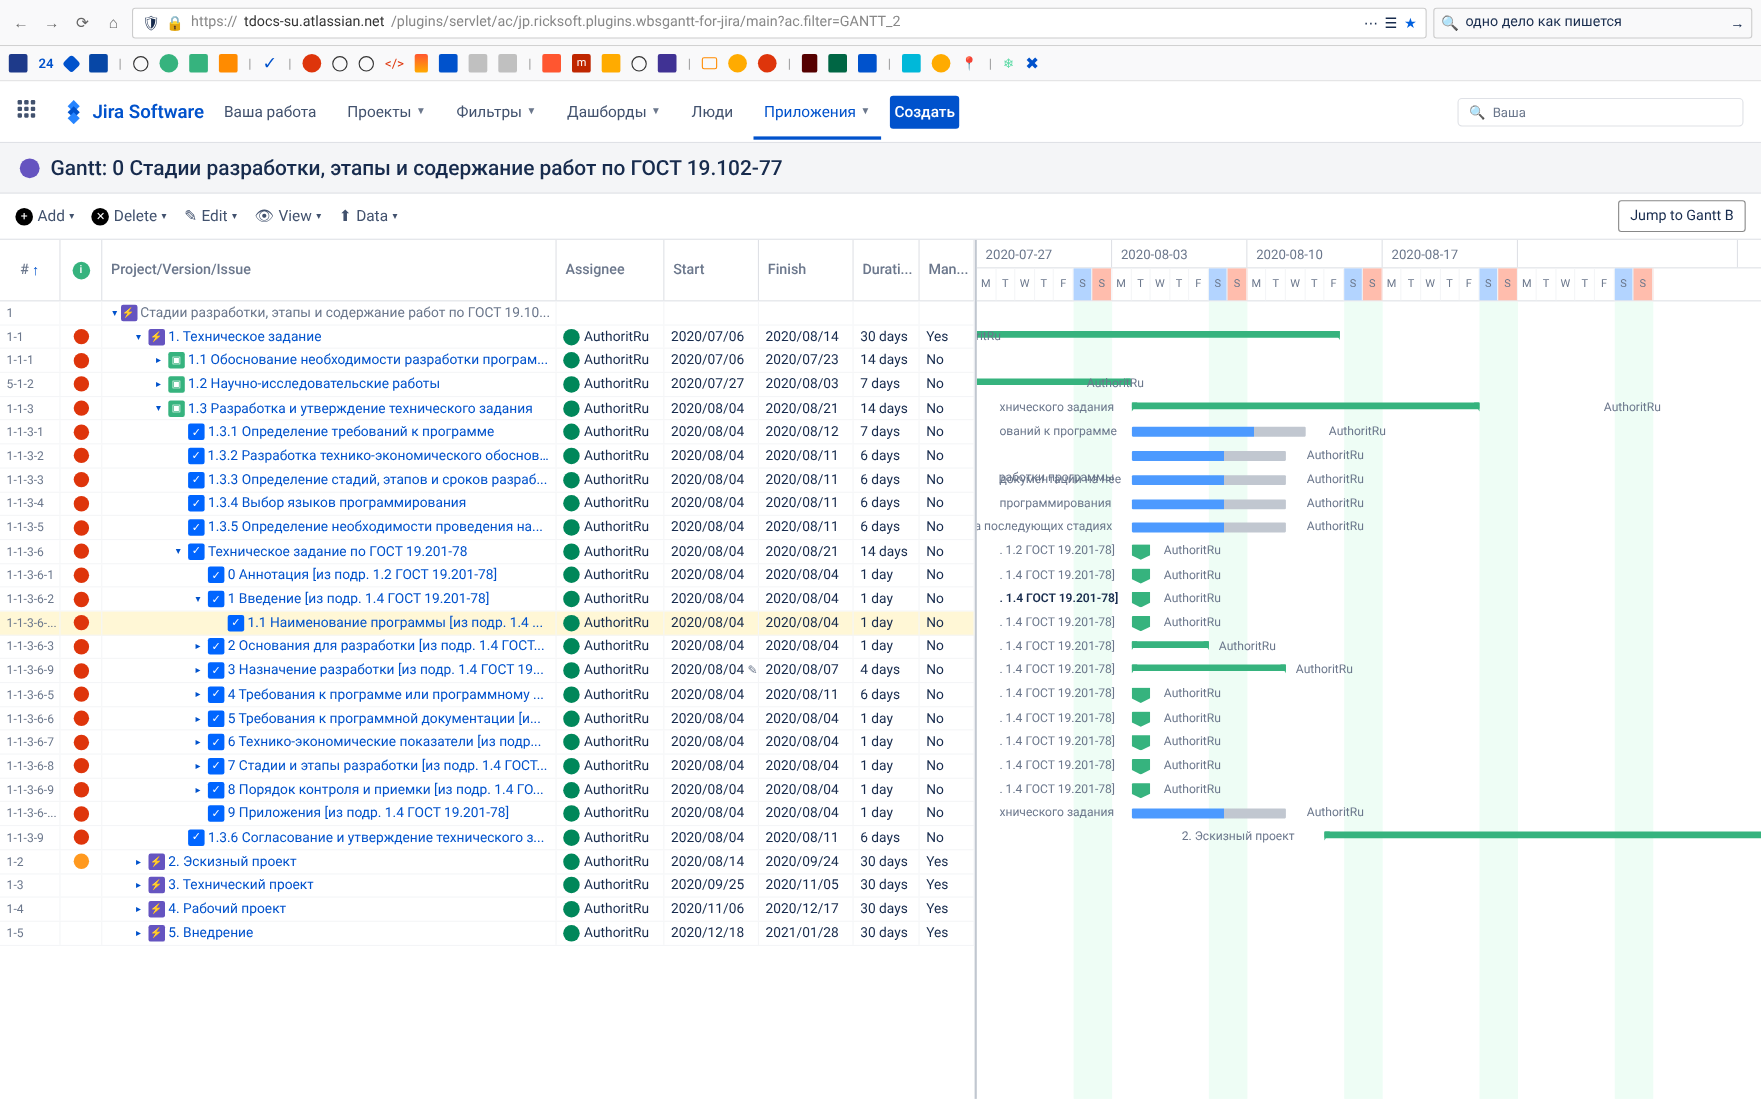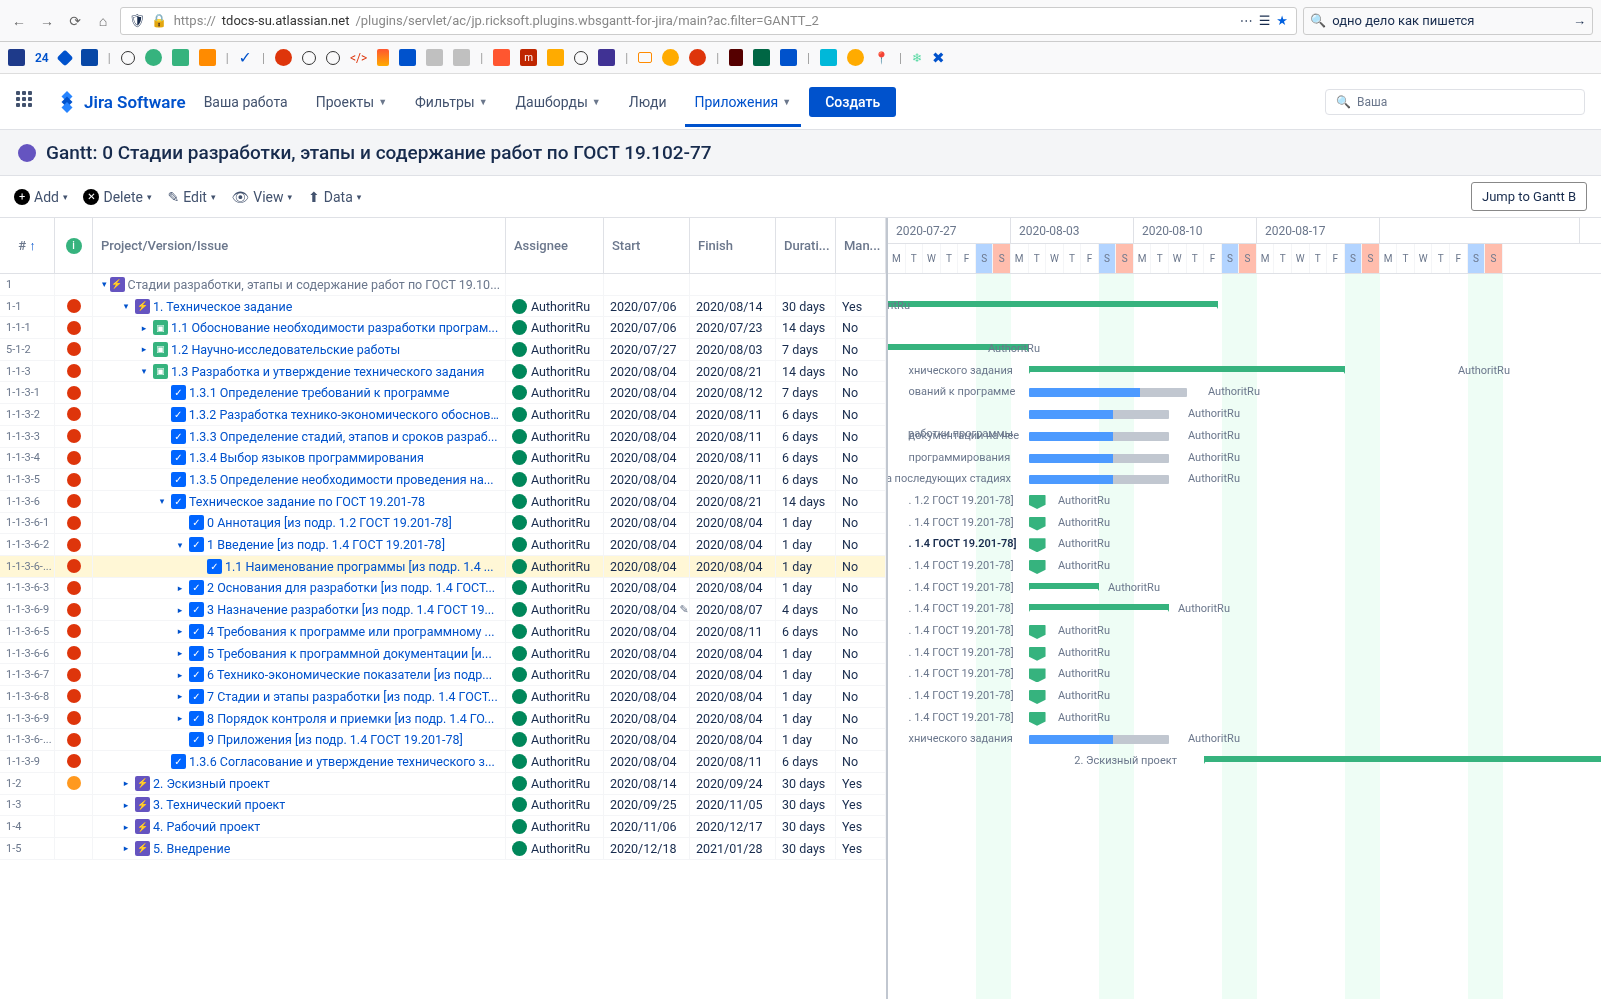--- a/index.html
+++ b/index.html
@@ -11,21 +11,21 @@
 .url-bar .rest{color:#888}
 .search-box{width:290px;height:28px;border:1px solid #ccc;border-radius:3px;display:flex;align-items:center;padding:0 6px;gap:6px;font-size:13px}
 .bookmarks-bar{height:32px;display:flex;align-items:center;gap:10px;padding:0 8px;border-bottom:1px solid #ddd;background:#f9f9fa}
 .bm-icon{width:17px;height:17px;border-radius:2px;display:inline-block}
 .jira-nav{height:56px;display:flex;align-items:center;padding:0 16px;gap:8px;border-bottom:1px solid #dfe1e6;background:#fff}
 .jira-logo{display:flex;align-items:center;gap:6px;color:#0052CC;font-weight:600;font-size:17px}
 .jira-logo svg{width:22px;height:22px}
 .nav-item{padding:6px 10px;color:#42526E;font-size:14px;font-weight:400;cursor:pointer;display:flex;align-items:center;gap:4px}
 .nav-item.active{color:#0052CC;border-bottom:3px solid #0052CC;padding-bottom:14px;padding-top:17px}
 .nav-caret{font-size:9px;color:#6B778C}
-.btn-create{background:#0052CC;color:#fff;padding:7px 16px;border-radius:3px;font-weight:500;font-size:14px;border:none}
+.btn-create{background:#0052CC;color:#fff;padding:7px 4px;border-radius:3px;font-weight:500;font-size:14px;border:none}
 .nav-search{margin-left:auto;border:1px solid #dfe1e6;border-radius:4px;padding:5px 10px;display:flex;align-items:center;gap:6px;color:#6B778C;width:260px}
 .page-header{height:46px;background:#f4f5f7;border-bottom:1px solid #dfe1e6;display:flex;align-items:center;padding:0 18px;gap:10px}
 .page-header .icon{width:18px;height:18px;background:#6554C0;border-radius:50%}
 .page-header h1{font-size:19px;font-weight:500;color:#172B4D}
 .toolbar{height:42px;display:flex;align-items:center;padding:0 14px;gap:16px;border-bottom:1px solid #dfe1e6}
 .tb-btn{display:flex;align-items:center;gap:4px;font-size:14px;color:#42526E;cursor:pointer}
 .tb-btn .plus{width:16px;height:16px;background:#000;color:#fff;border-radius:50%;display:flex;align-items:center;justify-content:center;font-size:11px}
 .tb-btn .x{width:16px;height:16px;background:#000;color:#fff;border-radius:50%;display:flex;align-items:center;justify-content:center;font-size:10px}
 .tb-caret{font-size:9px}
 .jump-btn{margin-left:auto;border:1px solid #888;padding:6px 10px;border-radius:3px;font-size:13px}

